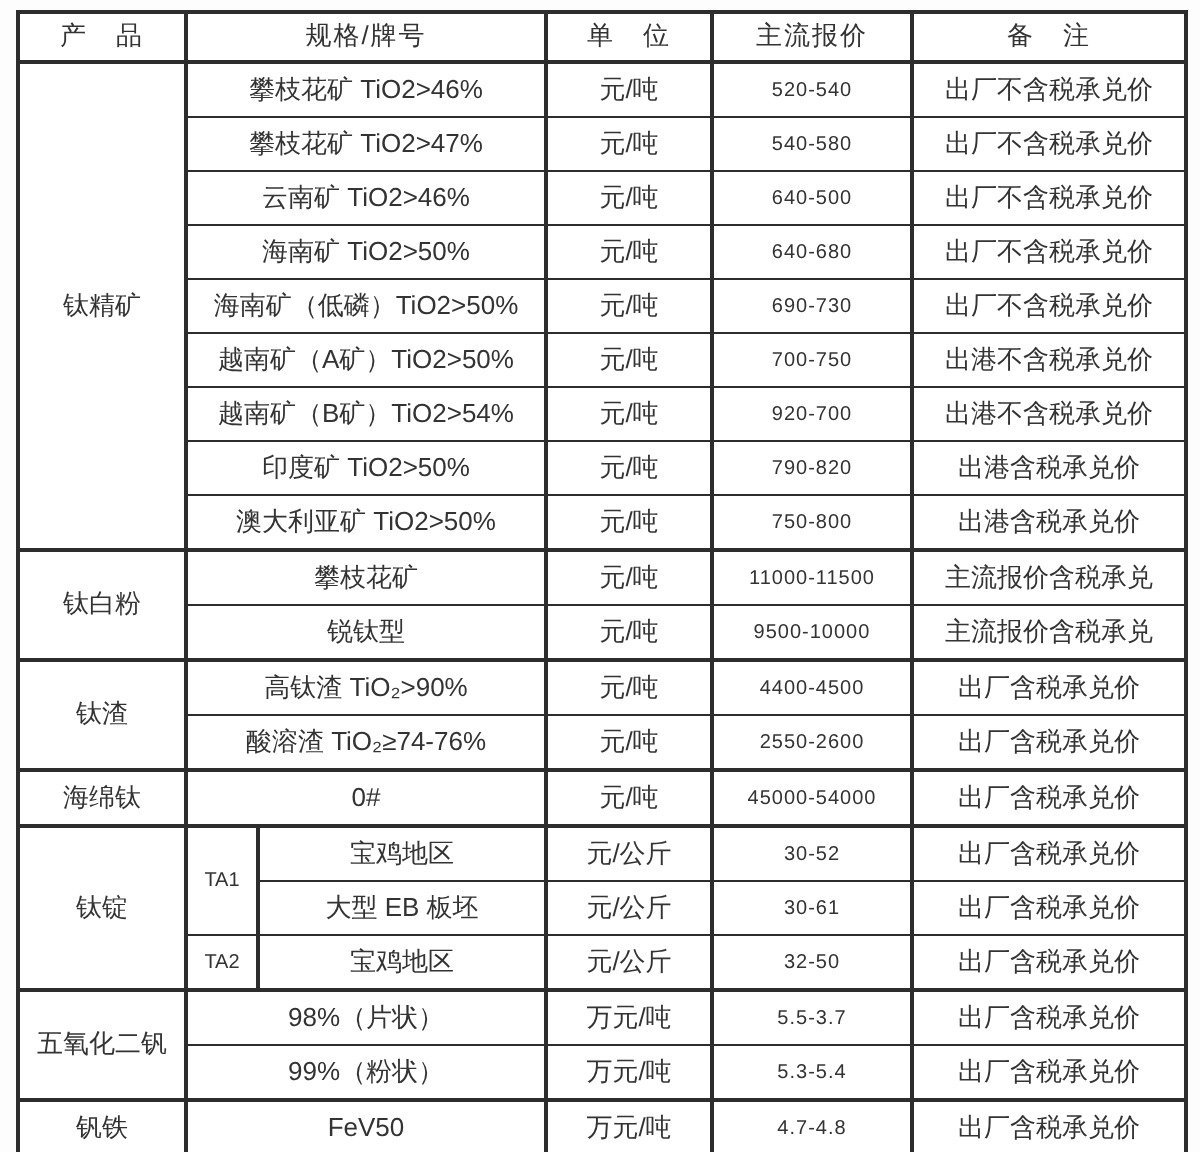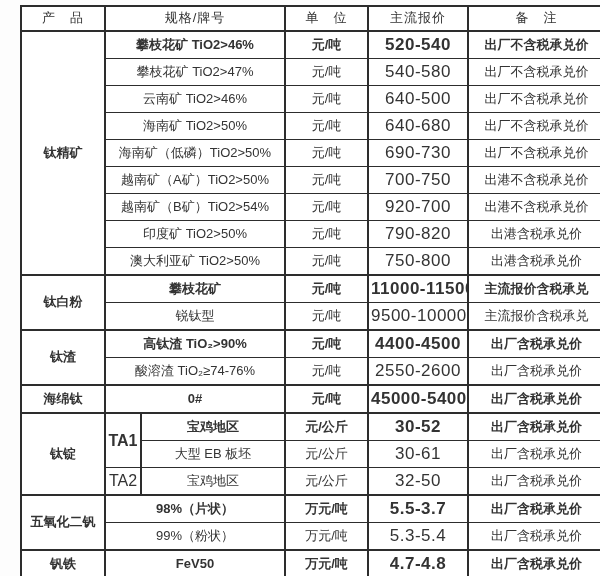--- a/index.html
+++ b/index.html
@@ -5,21 +5,21 @@
   html, body {
     margin: 0;
     padding: 0;
     background: #fdfdfd;
     font-family: "Liberation Sans", "DejaVu Sans", sans-serif;
   }
   .page {
     width: 600px;
     height: 576px;
     box-sizing: border-box;
-    padding: 5px 0 0 20px;
+    padding: 5px 0 0 8px;
     background: #fdfdfd;
   }
   table.price-table {
     border-collapse: collapse;
     table-layout: fixed;
     width: 584px;
     background: #ffffff;
     color: #333333;
     border: 2px solid #2d2d2d;
   }
@@ -38,28 +38,27 @@
     white-space: nowrap;
     overflow: hidden;
   }
   .price-table thead th {
     height: 23px;
     border-bottom-width: 2px;
     letter-spacing: 1px;
   }
   .price-table tr.gs > td {
     border-top-width: 2px;
-    font-weight: bold;
   }
   .price-table td.num {
-    font-size: 17px;
+    font-size: 10px;
     letter-spacing: 0.5px;
   }
   .price-table td.grade {
-    font-size: 16px;
+    font-size: 10px;
   }
 </style>
 </head>
 <body>
 
 <div class="page">
   <table class="price-table">
     <colgroup>
       <col style="width:84px">
       <col style="width:36px">

